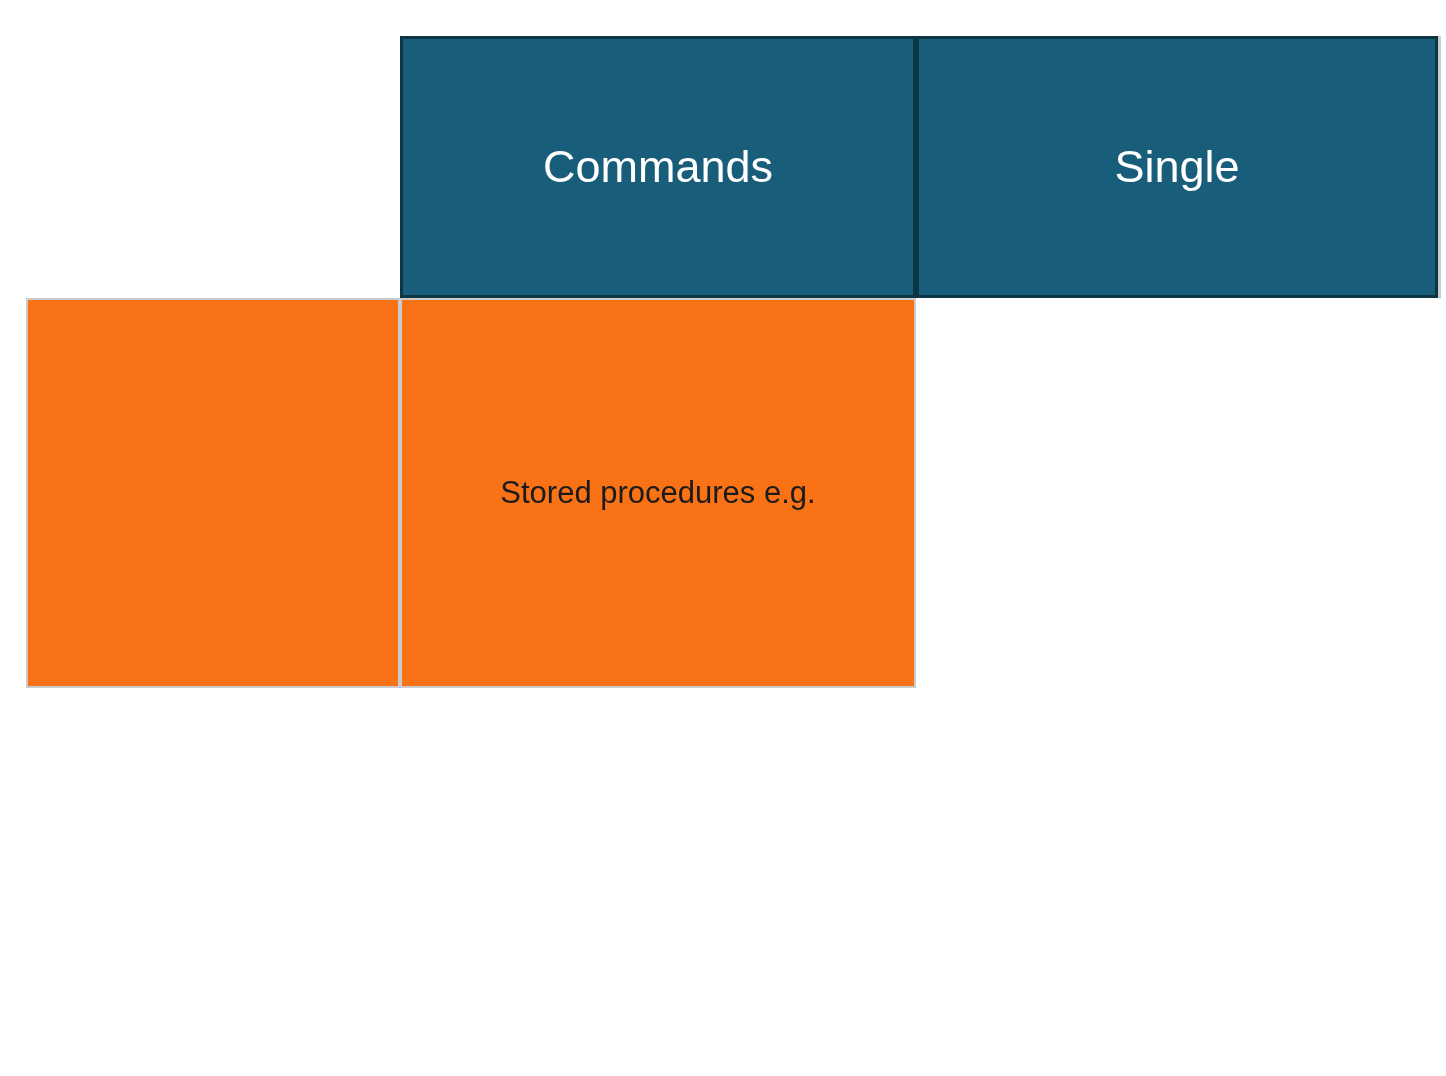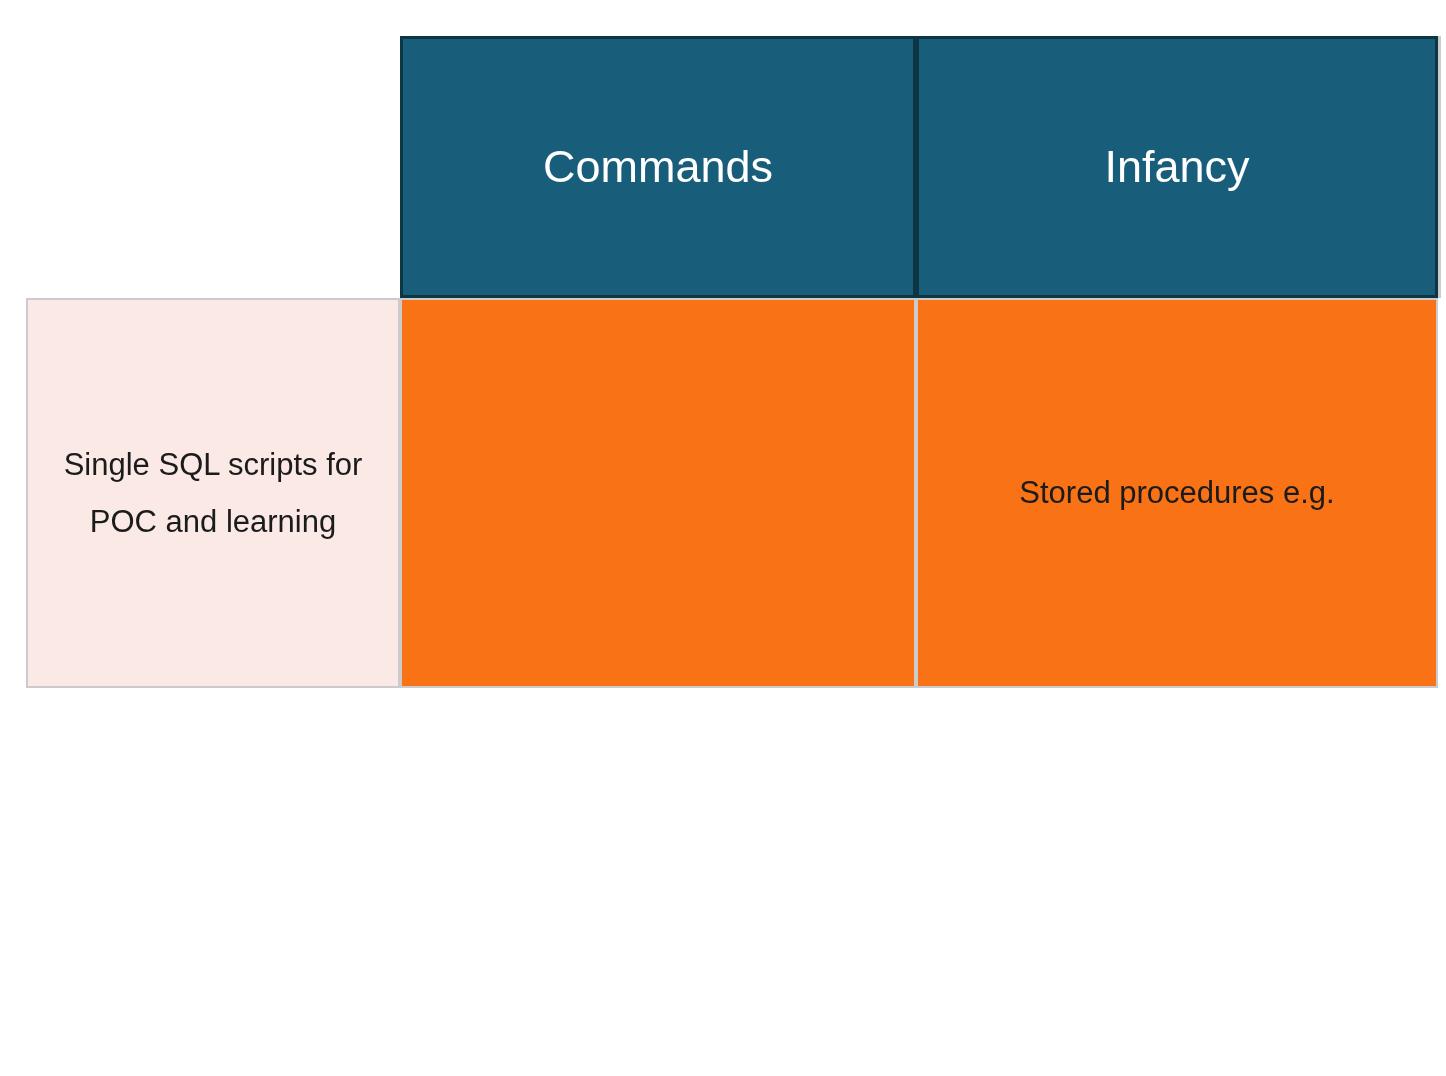--- a/index.html
+++ b/index.html
@@ -58,28 +58,25 @@
 
 <div class="matrix">
 
   <div class="cell corner"></div>
 
   <div class="cell th">
     <span>Commands</span>
   </div>
 
   <div class="cell th th-right">
-    <span>Infancy</span>
+    <span>Single</span>
   </div>
 
 
 
-  <div class="cell body-cell pink">
-    <span>Single SQL scripts for POC and learning</span>
-  </div>
 
 
   <div class="cell body-cell white">
     <span></span>
   </div>
 
   <div class="cell body-cell white">
     <span>Stored procedures e.g.</span>
   </div>
 

